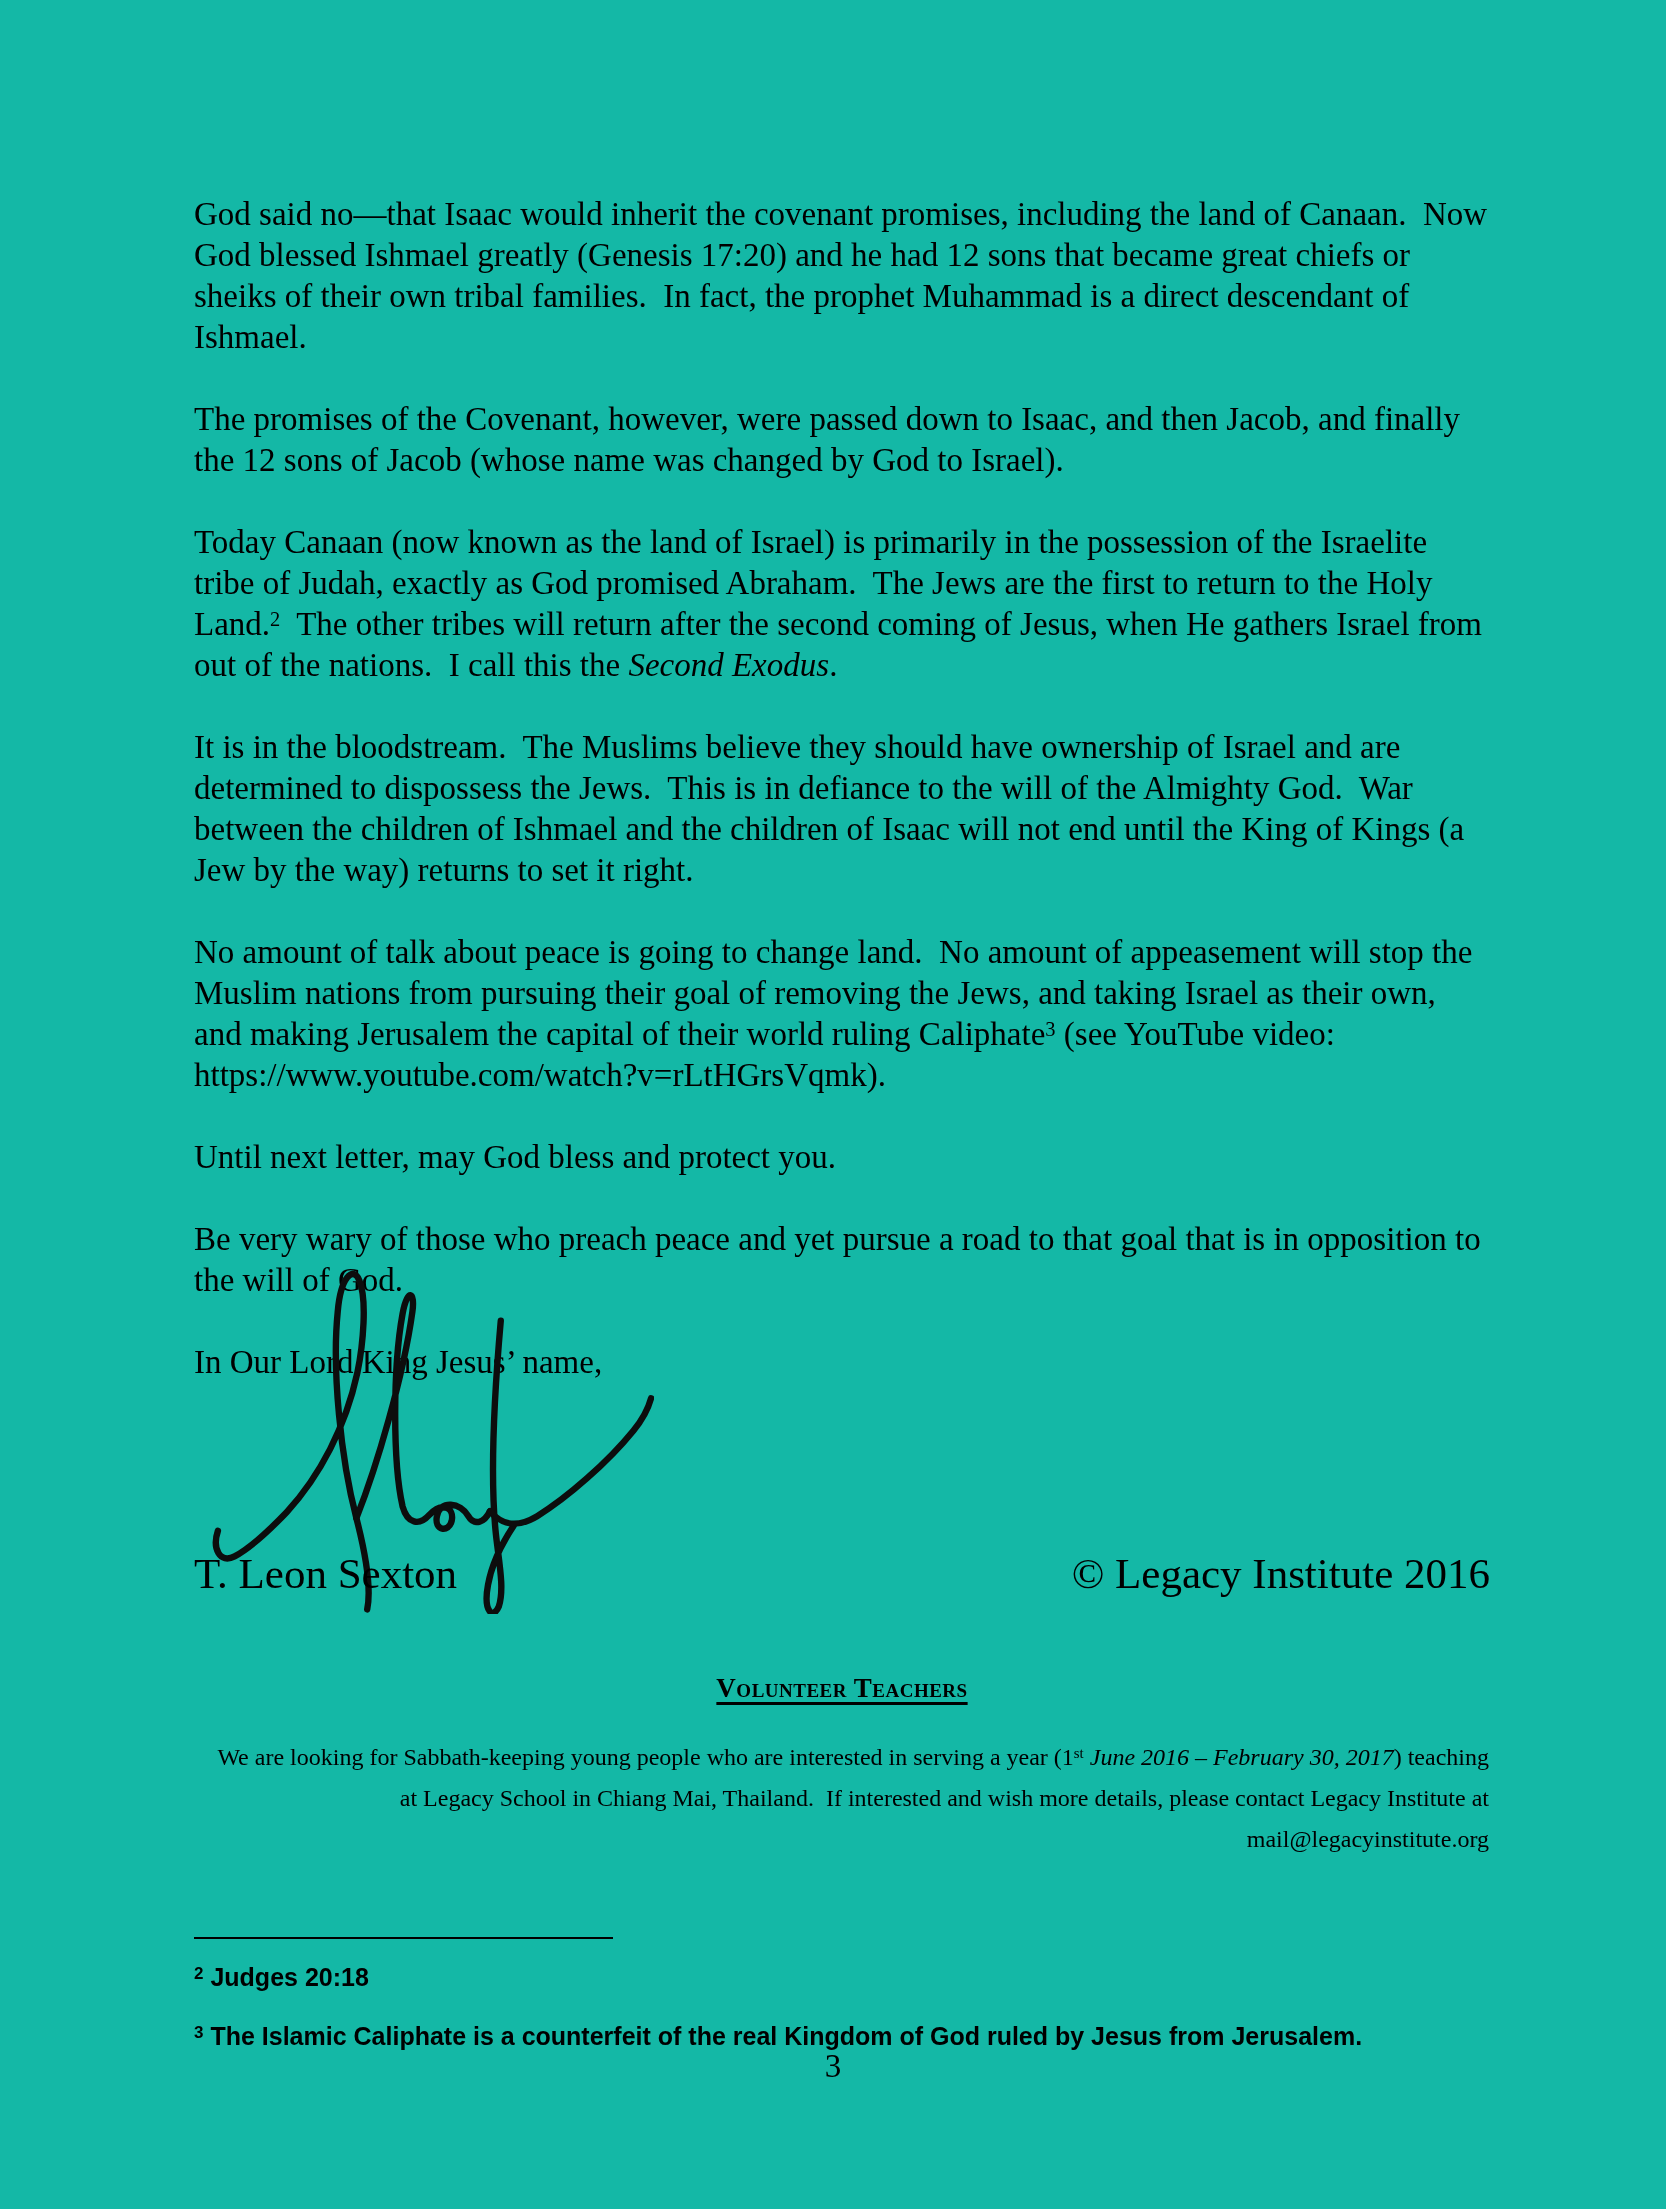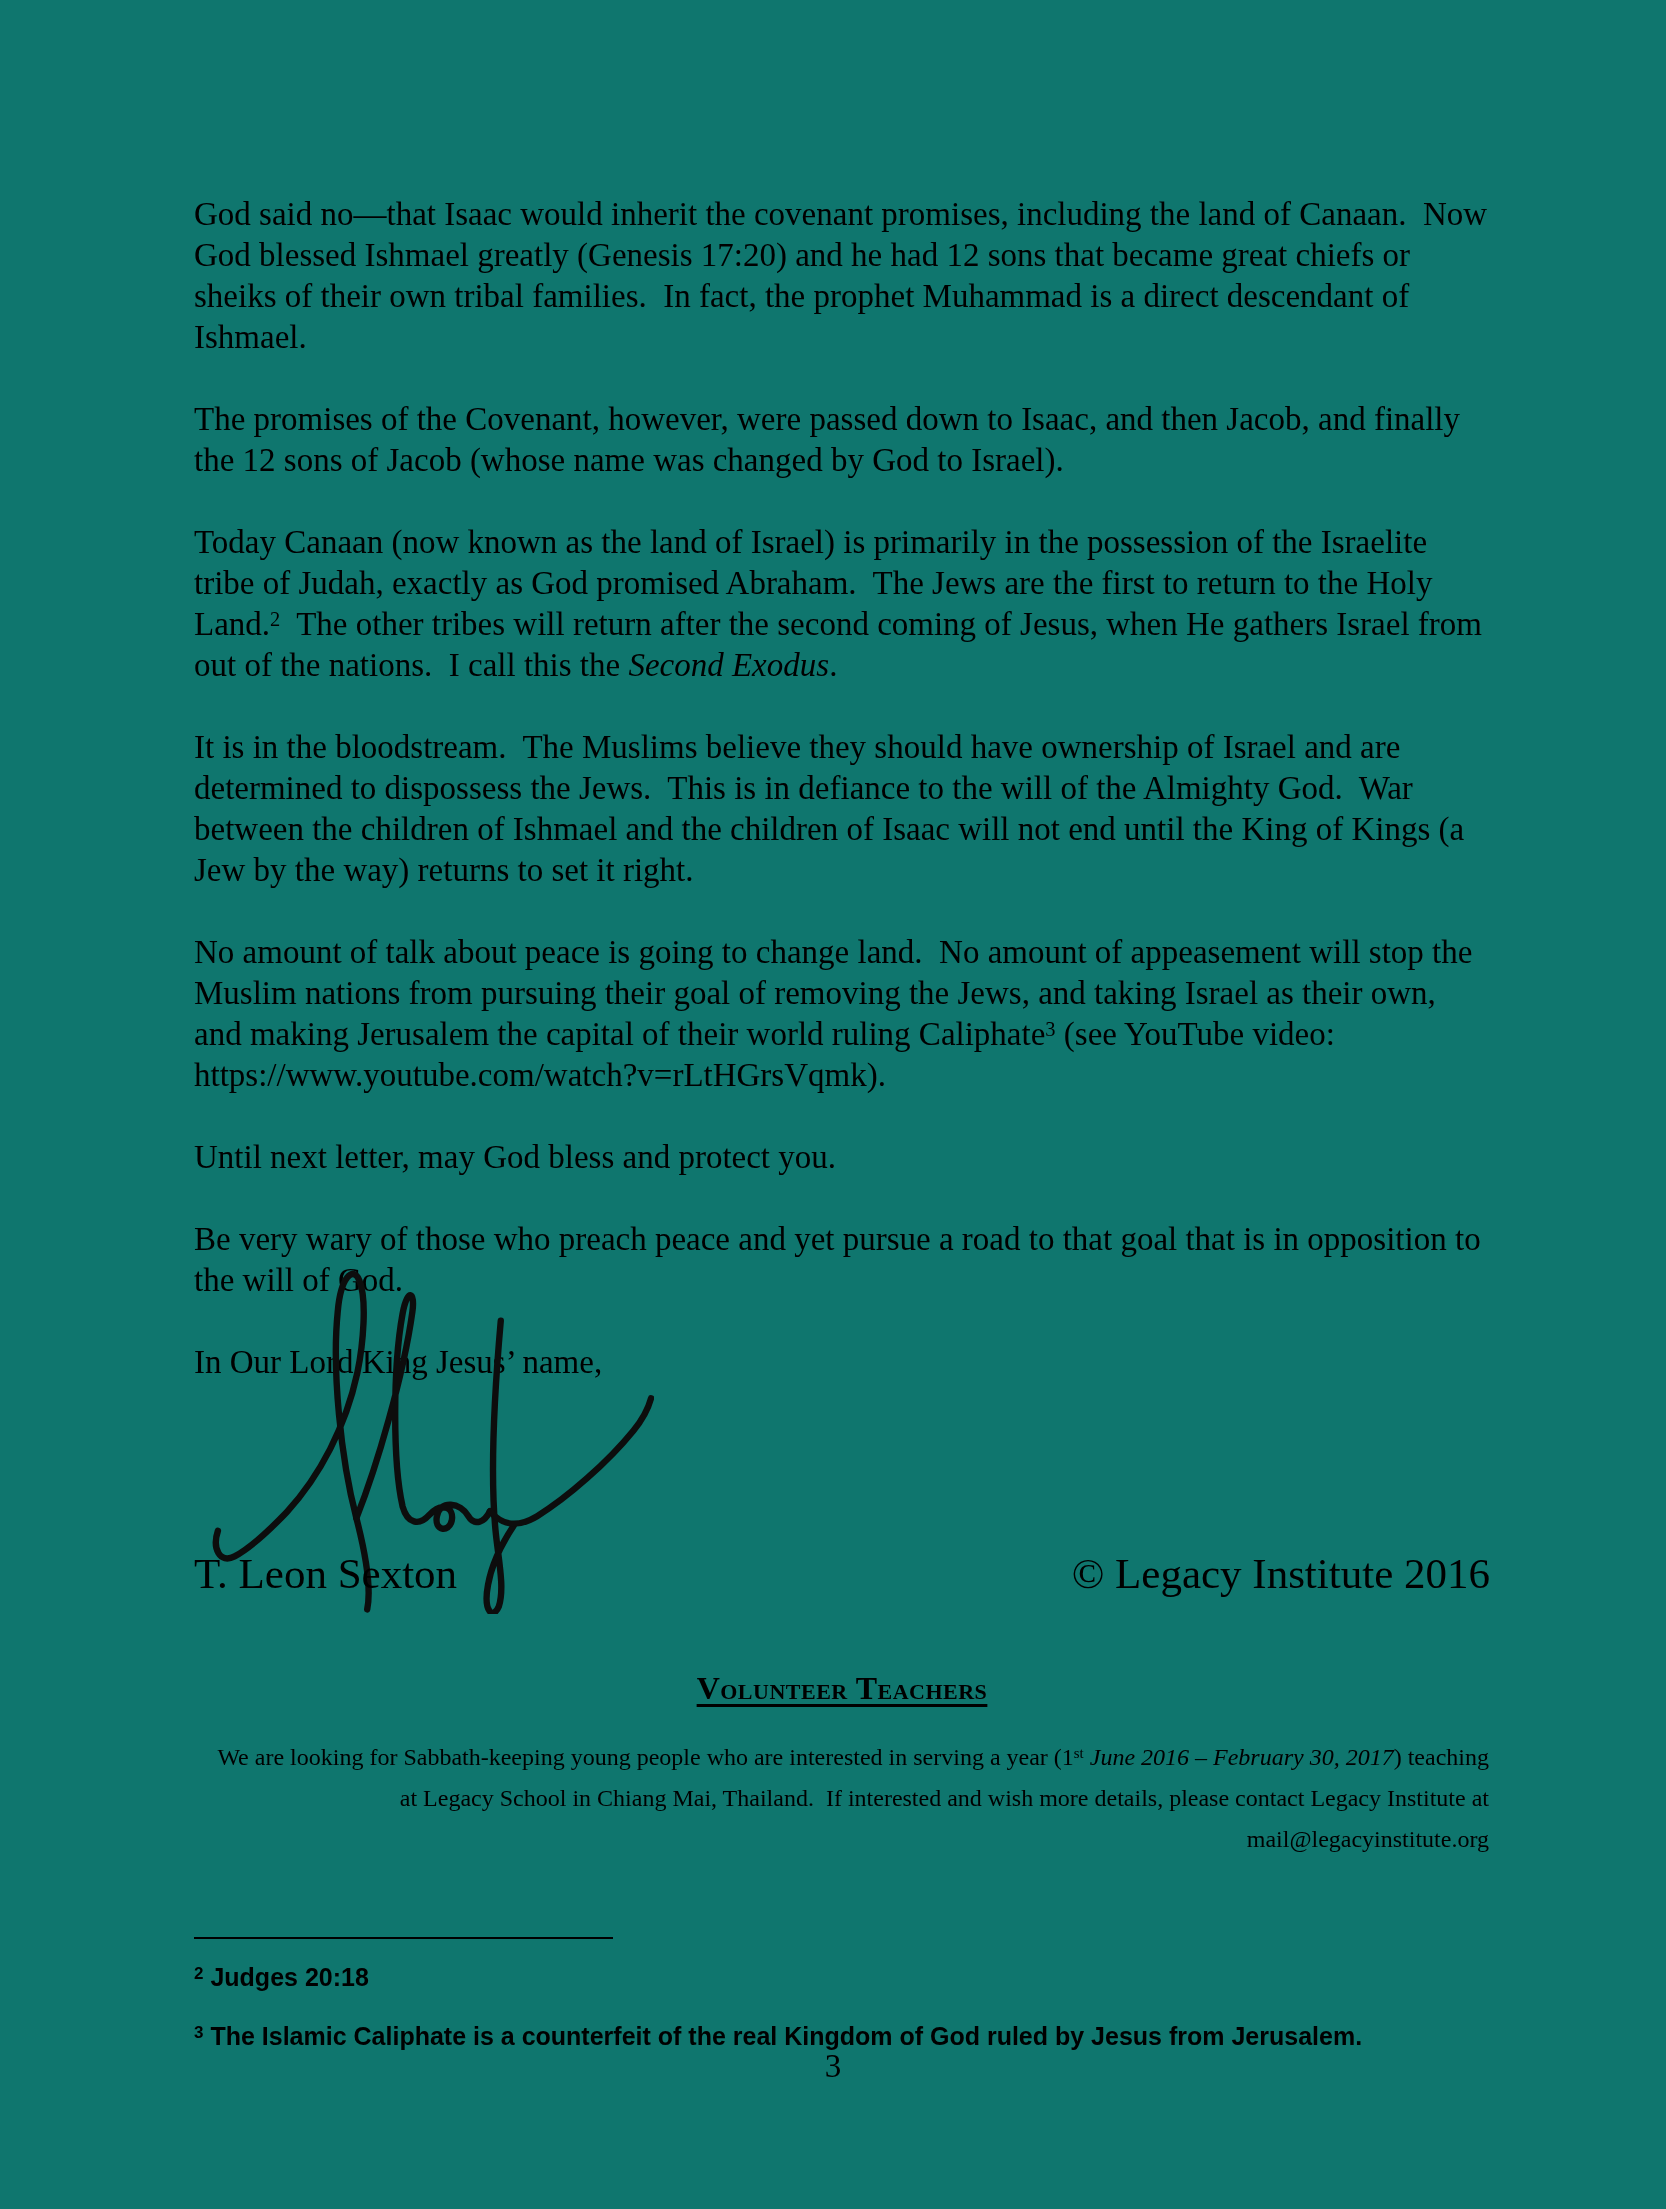--- a/index.html
+++ b/index.html
@@ -1,21 +1,21 @@
 <!DOCTYPE html>
 <html><head>
 <meta charset="utf-8">
 <style>
   html, body { margin: 0; padding: 0; background: #e8e8e8; }
   .page {
     position: relative;
     width: 1666px;
     height: 2210px;
     margin: 0 auto;
-    background: #0f766e;
+    background: #14b8a6;
     color: #000000;
     font-family: "Liberation Serif", serif;
     overflow: hidden;
   }
   .body-text {
     position: absolute;
     left: 194px;
     top: 194px;
     width: 1296px;
     font-size: 33px;
@@ -57,21 +57,21 @@
     top: 1667px;
     width: 1296px;
   }
   .vt-heading-row {
     text-align: center;
     margin: 0 0 27px 0;
   }
   .vt-heading {
     font-weight: bold;
     font-variant: small-caps;
-    font-size: 32px;
+    font-size: 27px;
     line-height: 43px;
     letter-spacing: 0.5px;
     text-decoration: underline;
     text-decoration-thickness: 3.4px;
     text-underline-offset: 4.9px;
   }
   .vt-paragraph {
     margin: 1px;
     font-size: 24px;
     line-height: 41px;

